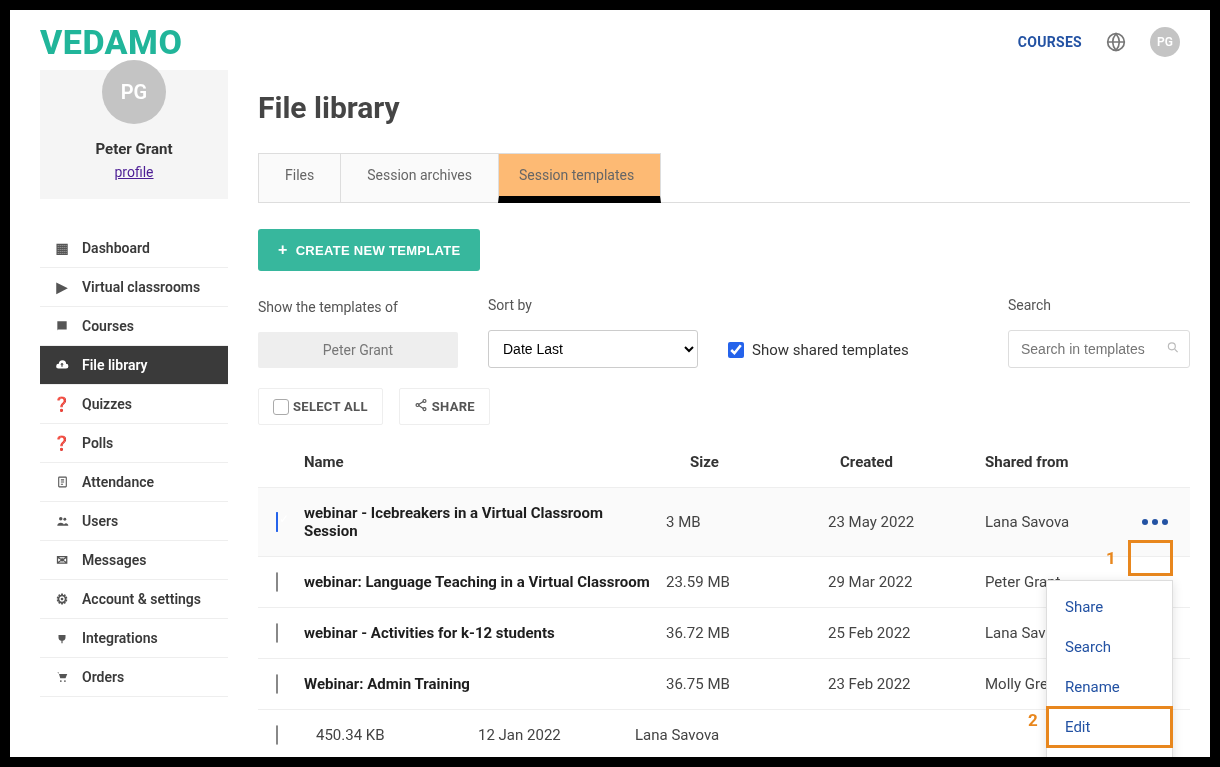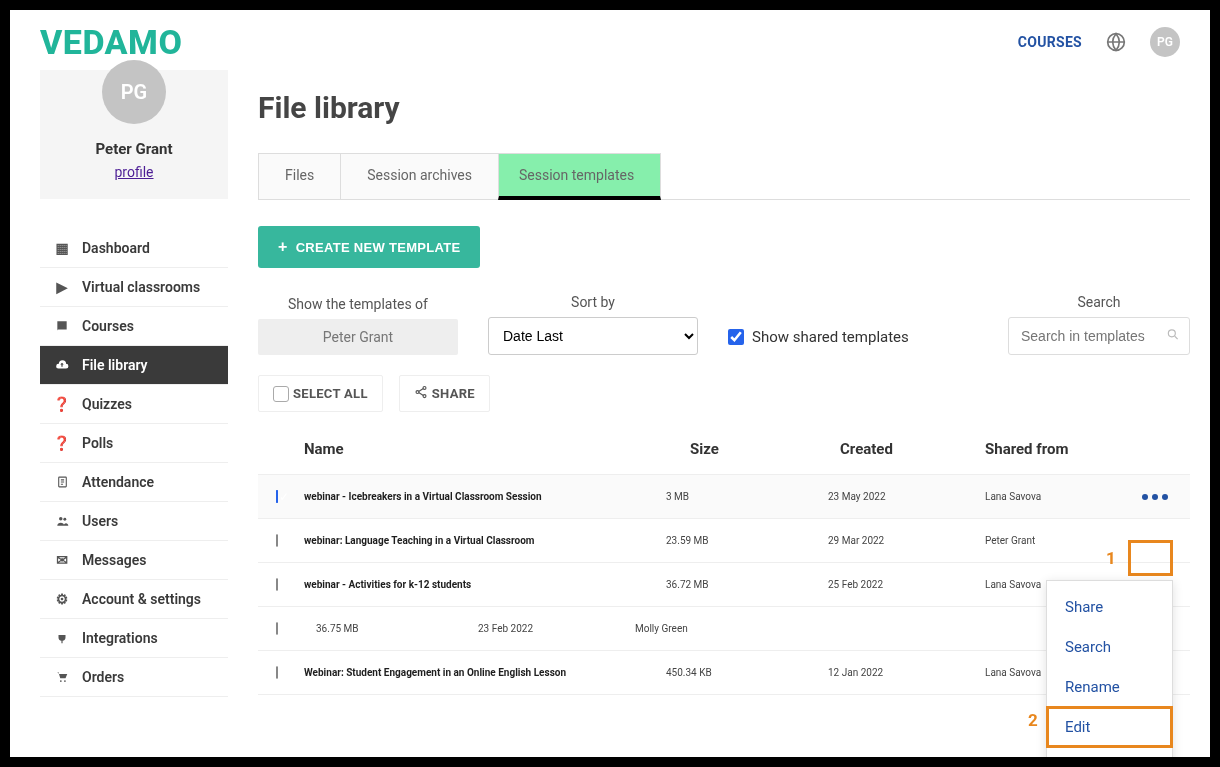--- a/index.html
+++ b/index.html
@@ -25,48 +25,48 @@
 .nav-item { display: flex; align-items: center; gap: 12px; padding: 11px 14px; font-size: 14px; font-weight: 600; color: #3a3a3a; border-bottom: 1px solid #eee; cursor: pointer; }
 .nav-item .ico { width: 16px; display: flex; justify-content: center; color: #555; }
 .nav-item.active { background: #3a3a3a; color: #fff; }
 .nav-item.active .ico { color: #fff; }
 
 .main { flex: 1; padding: 20px 0 0 30px; min-width: 0; position: relative; }
 .page-title { font-size: 30px; font-weight: 700; color: #454545; margin-bottom: 28px; }
 
 .tabs { display: flex; border-bottom: 1px solid #ddd; }
 .tab { padding: 13px 26px; font-size: 14px; color: #666; border: 1px solid #ddd; border-bottom: none; margin-right: -1px; background: #fafafa; cursor: pointer; }
-.tab.active { background: #86efac; position: relative; z-index: 1; border-bottom: 4px solid #000000; margin-bottom: -1px; padding-left: 20px; }
+.tab.active { background: #fdba74; position: relative; z-index: 1; border-bottom: 7px solid #000000; margin-bottom: -1px; padding-left: 20px; }
 
 .btn-primary { background: #37b79d; color: #fff; border: none; border-radius: 3px; padding: 12px 20px; font-weight: 700; font-size: 13px; letter-spacing: 0.3px; display: inline-flex; align-items: center; gap: 8px; margin-top: 26px; cursor: pointer; }
 .btn-primary .plus { font-size: 16px; font-weight: 700; }
 
 .filters { display: flex; align-items: flex-end; gap: 30px; margin-top: 26px; }
-.filter-group label { display: block; font-size: 14px; color: #555; margin-bottom: 7px; text-align: center; }
+.filter-group label { display: block; font-size: 14px; color: #555; margin-bottom: 17px; }
 .user-box { background: #eee; border-radius: 2px; width: 200px; text-align: center; padding: 10px 0; font-size: 14px; color: #777; }
 .select-box { width: 210px; padding: 9px 10px; font-size: 14px; border: 1px solid #ccc; border-radius: 3px; background: #fff; }
 .chk-shared { display: flex; align-items: center; gap: 8px; font-size: 15px; color: #333; margin-bottom: 9px; }
 .chk-shared input { width: 16px; height: 16px; accent-color: #2563eb; }
 .search-box { position: relative; }
 .search-box input { width: 182px; padding: 10px 32px 10px 12px; font-size: 14px; border: 1px solid #ddd; border-radius: 3px; color: #888; }
 .search-box .sicon { position: absolute; right: 10px; top: 50%; transform: translateY(-50%); color: #bbb; }
 
 .toolbar-row { display: flex; gap: 16px; margin-top: 20px; }
 .tb-btn { display: inline-flex; align-items: center; gap: 4px; padding: 9px 14px; font-size: 13px; font-weight: 700; color: #555; background: #fff; border: 1px solid #eee; border-radius: 2px; cursor: pointer; letter-spacing: 0.3px; }
 .tb-btn .chk { width: 16px; height: 16px; border: 1.5px solid #aaa; border-radius: 3px; }
 
 .table-head { display: flex; padding: 16px 10px 16px 18px; font-weight: 700; font-size: 15px; color: #333; border-bottom: 1px solid #eee; margin-top: 12px; }
 .col-check { width: 28px; flex-shrink: 0; }
 .col-name { flex: 1; }
 .col-size { width: 150px; }
 .col-created { width: 145px; }
 .col-shared { width: 145px; }
 .col-actions { width: 50px; }
 
-.tr { display: flex; align-items: center; padding: 16px 10px 16px 18px; font-size: 10px; border-bottom: 1px solid #eee; }
+.tr { display: flex; align-items: center; padding: 16px 10px 16px 18px; font-size: 15px; border-bottom: 1px solid #eee; }
 .tr.selected { background: #fafafa; }
 .tr .chk2 { width: 16px; height: 16px; border: 1.5px solid #888; border-radius: 3px; cursor: pointer; }
 .tr .chk2.on { background: #2563eb; border-color: #2563eb; position: relative; }
 .tr .chk2.on::after { content: "✓"; color: #fff; position: absolute; font-size: 12px; left: 2px; top: -1px; }
 .tr .tname { font-weight: 700; color: #1e1e1e; }
 .tr .tval { color: #444; margin-left: 12px; }
 
 .tr .more { display: flex; gap: 4px; justify-content: center; cursor: pointer; }
 .tr .more span { width: 6px; height: 6px; background: #2352a3; border-radius: 50%; }
 
@@ -274,28 +274,28 @@
     <div class="tr">
       <div class="col-check"><span class="chk2"></span></div>
       <div class="col-name tname">webinar - Activities for k-12 students</div>
       <div class="col-size tval">36.72 MB</div>
       <div class="col-created tval">25 Feb 2022</div>
       <div class="col-shared tval">Lana Savova</div>
       <div class="col-actions"></div>
     </div>
     <div class="tr">
       <div class="col-check"><span class="chk2"></span></div>
+      <div class="col-name tname">Webinar: Admin Training</div>
       <div class="col-size tval">36.75 MB</div>
       <div class="col-created tval">23 Feb 2022</div>
       <div class="col-shared tval">Molly Green</div>
       <div class="col-actions"></div>
     </div>
     <div class="tr">
       <div class="col-check"><span class="chk2"></span></div>
-      <div class="col-name tname">Webinar: Student Engagement in an Online English Lesson</div>
       <div class="col-size tval">450.34 KB</div>
       <div class="col-created tval">12 Jan 2022</div>
       <div class="col-shared tval">Lana Savova</div>
       <div class="col-actions"></div>
     </div>
 
     
     <div class="menu" style="top:510px; left:818px">
       <div class="menu-item">Share</div>
       <div class="menu-item">Search</div>

